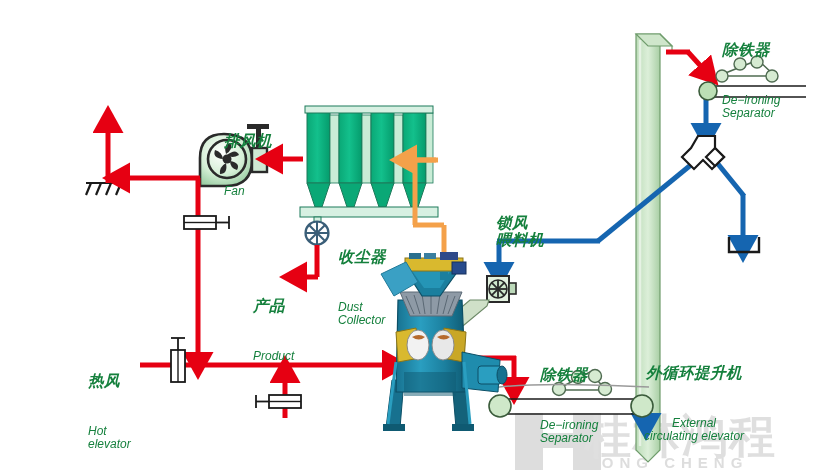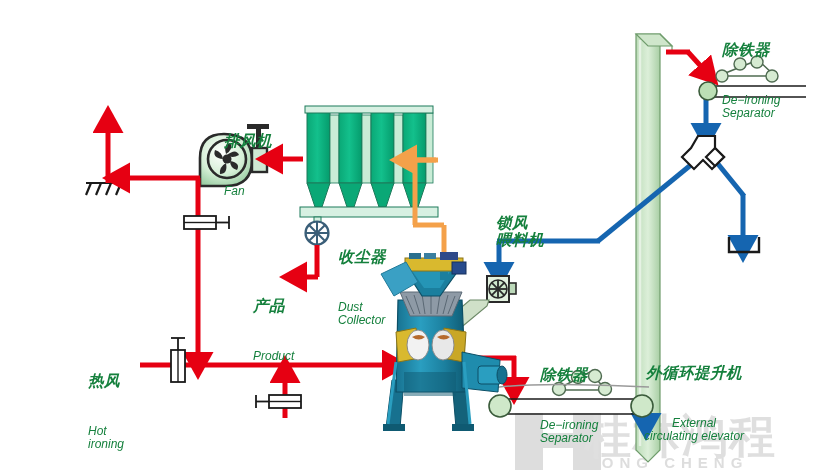--- a/index.html
+++ b/index.html
@@ -305,21 +305,21 @@
 
 <div class="lbl" style="left:338px;top:212px;">
   <div class="cn">收尘器</div>
   <div class="en">Dust
 Collector</div>
 </div>
 
 <div class="lbl" style="left:88px;top:336px;">
   <div class="cn">热风</div>
   <div class="en">Hot
-ironing</div>
+elevator</div>
 </div>
 
 <div class="lbl" style="left:496px;top:178px;">
   <div class="cn">锁风
 喂料机</div>
 </div>
 
 <div class="lbl" style="left:722px;top:5px;">
   <div class="cn">除铁器</div>
   <div class="en">De−ironing

